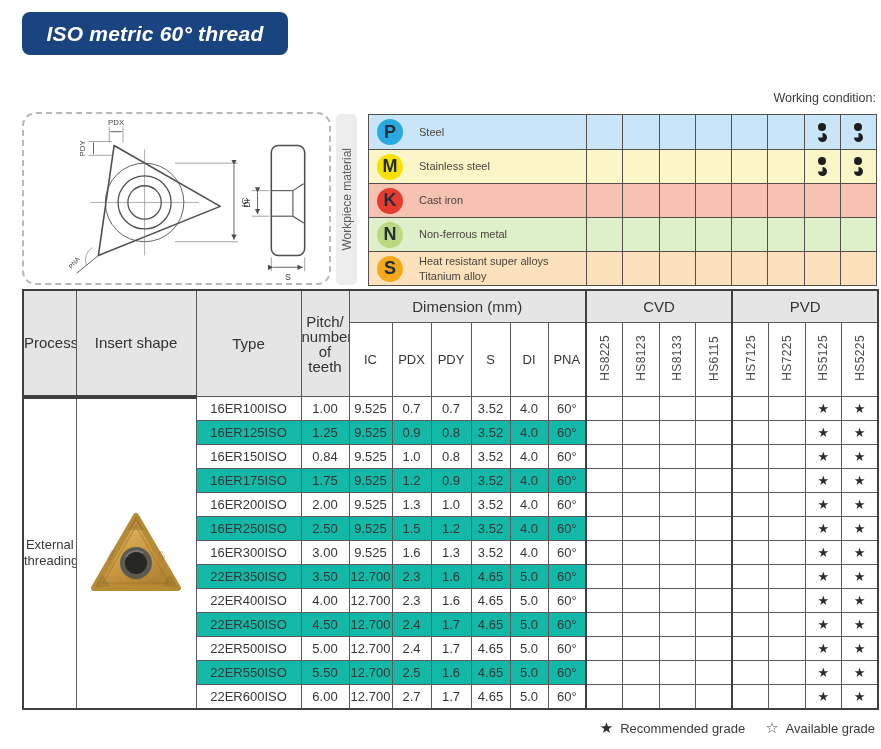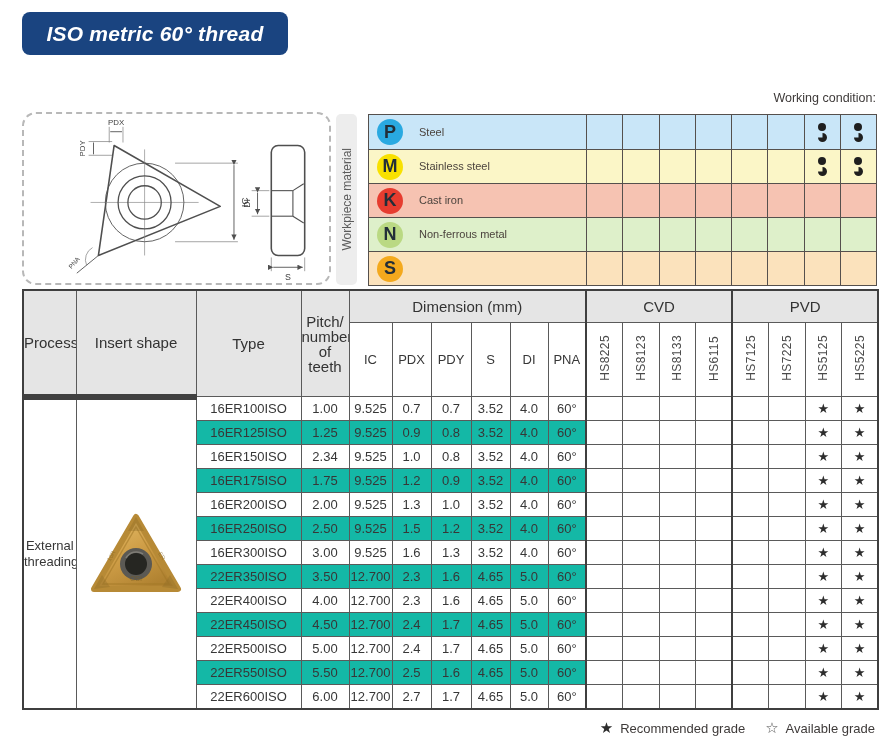--- a/index.html
+++ b/index.html
@@ -63,21 +63,21 @@
   }
   thead tr.group th{height:31px;background:#e5e5e5;font-size:15px;color:#333;}
   thead tr.sub th{height:73px;background:#fff;}
   thead th{border-bottom:2px solid #3f3f3f;}
   th.merged{background:#fff;}
   th.th-processing{font-size:11.5px;}
   th.th-pitch{font-size:12.5px;line-height:15px;white-space:pre-line;}
   th.vert span{writing-mode:vertical-rl;transform:rotate(180deg);font-size:12px;color:#4a4a4a;letter-spacing:0.4px;}
   tbody tr{height:24px;}
   tbody td{border-top:1px dashed #b0b0b0;border-bottom:none;}
-  tbody td.merged{background:#fff;border-top:6px solid #404040;}
+  tbody td.merged{background:#fff;border-top:4px solid #404040;}
   tbody tr.alt td.shadable{background:#14b8a6;}
   td.proc{font-size:13px;line-height:16px;color:#4b433d;}
   .gs{border-left-width:2px !important;border-left-color:#3f3f3f !important;border-left-style:solid !important;}
   .star{font-family:"DejaVu Sans",sans-serif;font-size:13px;color:#2d2d2d;line-height:1;}
   
   .grade-legend{
     position:absolute;top:721px;right:6px;display:flex;align-items:center;gap:20px;
     font-size:13px;color:#3e3a39;
   }
   .grade-legend .item{display:flex;align-items:center;gap:7px;}
@@ -235,20 +235,24 @@
       <div class="mat-cell"></div>
       <div class="mat-cell"></div>
       <div class="mat-cell"></div>
       <div class="mat-cell"></div>
       <div class="mat-cell"></div>
       <div class="mat-cell"></div>
     </div>
     <div class="mat-row" style="background: rgb(251, 226, 188);">
       <div class="mat-name">
         <span class="mat-badge" style="background: rgb(244, 169, 29);">S</span>
+        <div class="mat-title">
+          <div>Heat resistant super alloys</div>
+          <div>Titanium alloy</div>
+        </div>
       </div>
       <div class="mat-cell"></div>
       <div class="mat-cell"></div>
       <div class="mat-cell"></div>
       <div class="mat-cell"></div>
       <div class="mat-cell"></div>
       <div class="mat-cell"></div>
       <div class="mat-cell"></div>
       <div class="mat-cell"></div>
     </div>
@@ -360,21 +364,21 @@
           <td class="grade"></td>
           <td class="grade"></td>
           <td class="grade"></td>
           <td class="grade gs"></td>
           <td class="grade"></td>
           <td class="grade"><span class="star">★</span></td>
           <td class="grade"><span class="star">★</span></td>
         </tr>
         <tr>
           <td class="shadable">16ER150ISO</td>
-          <td class="shadable">2.34</td>
+          <td class="shadable">0.84</td>
           <td class="shadable">9.525</td>
           <td class="shadable">1.0</td>
           <td class="shadable">0.8</td>
           <td class="shadable">3.52</td>
           <td class="shadable">4.0</td>
           <td class="shadable">60°</td>
           <td class="grade gs"></td>
           <td class="grade"></td>
           <td class="grade"></td>
           <td class="grade"></td>

